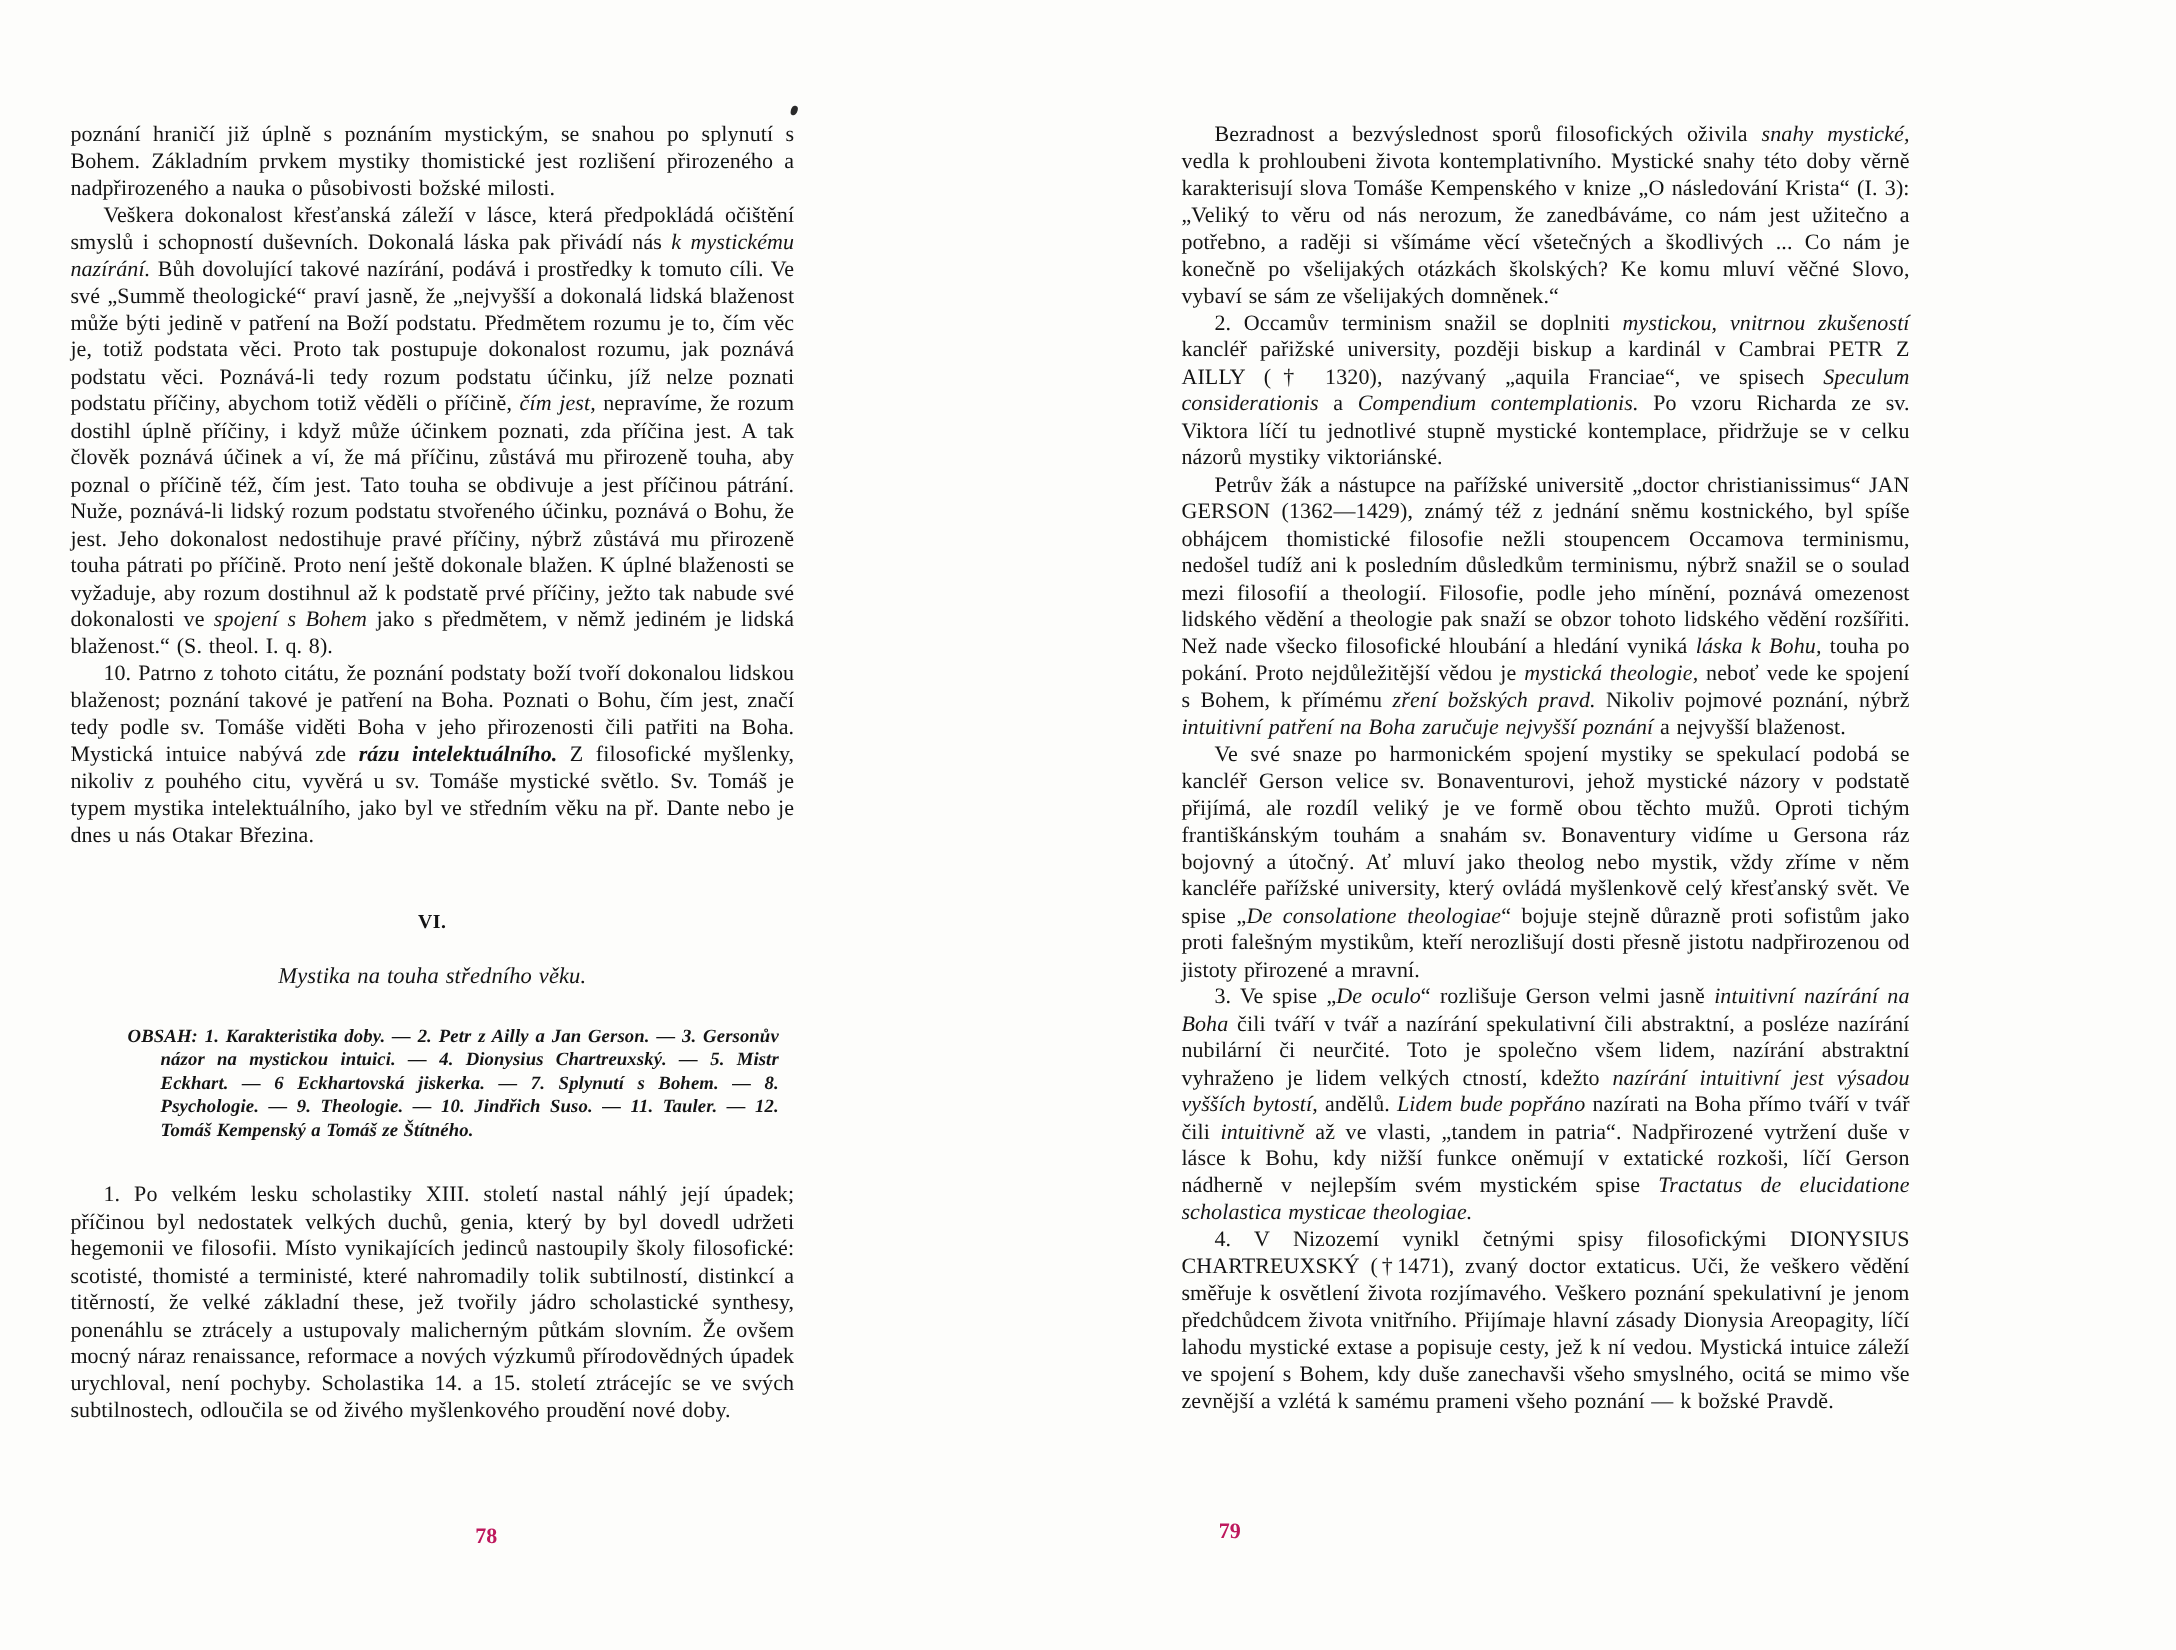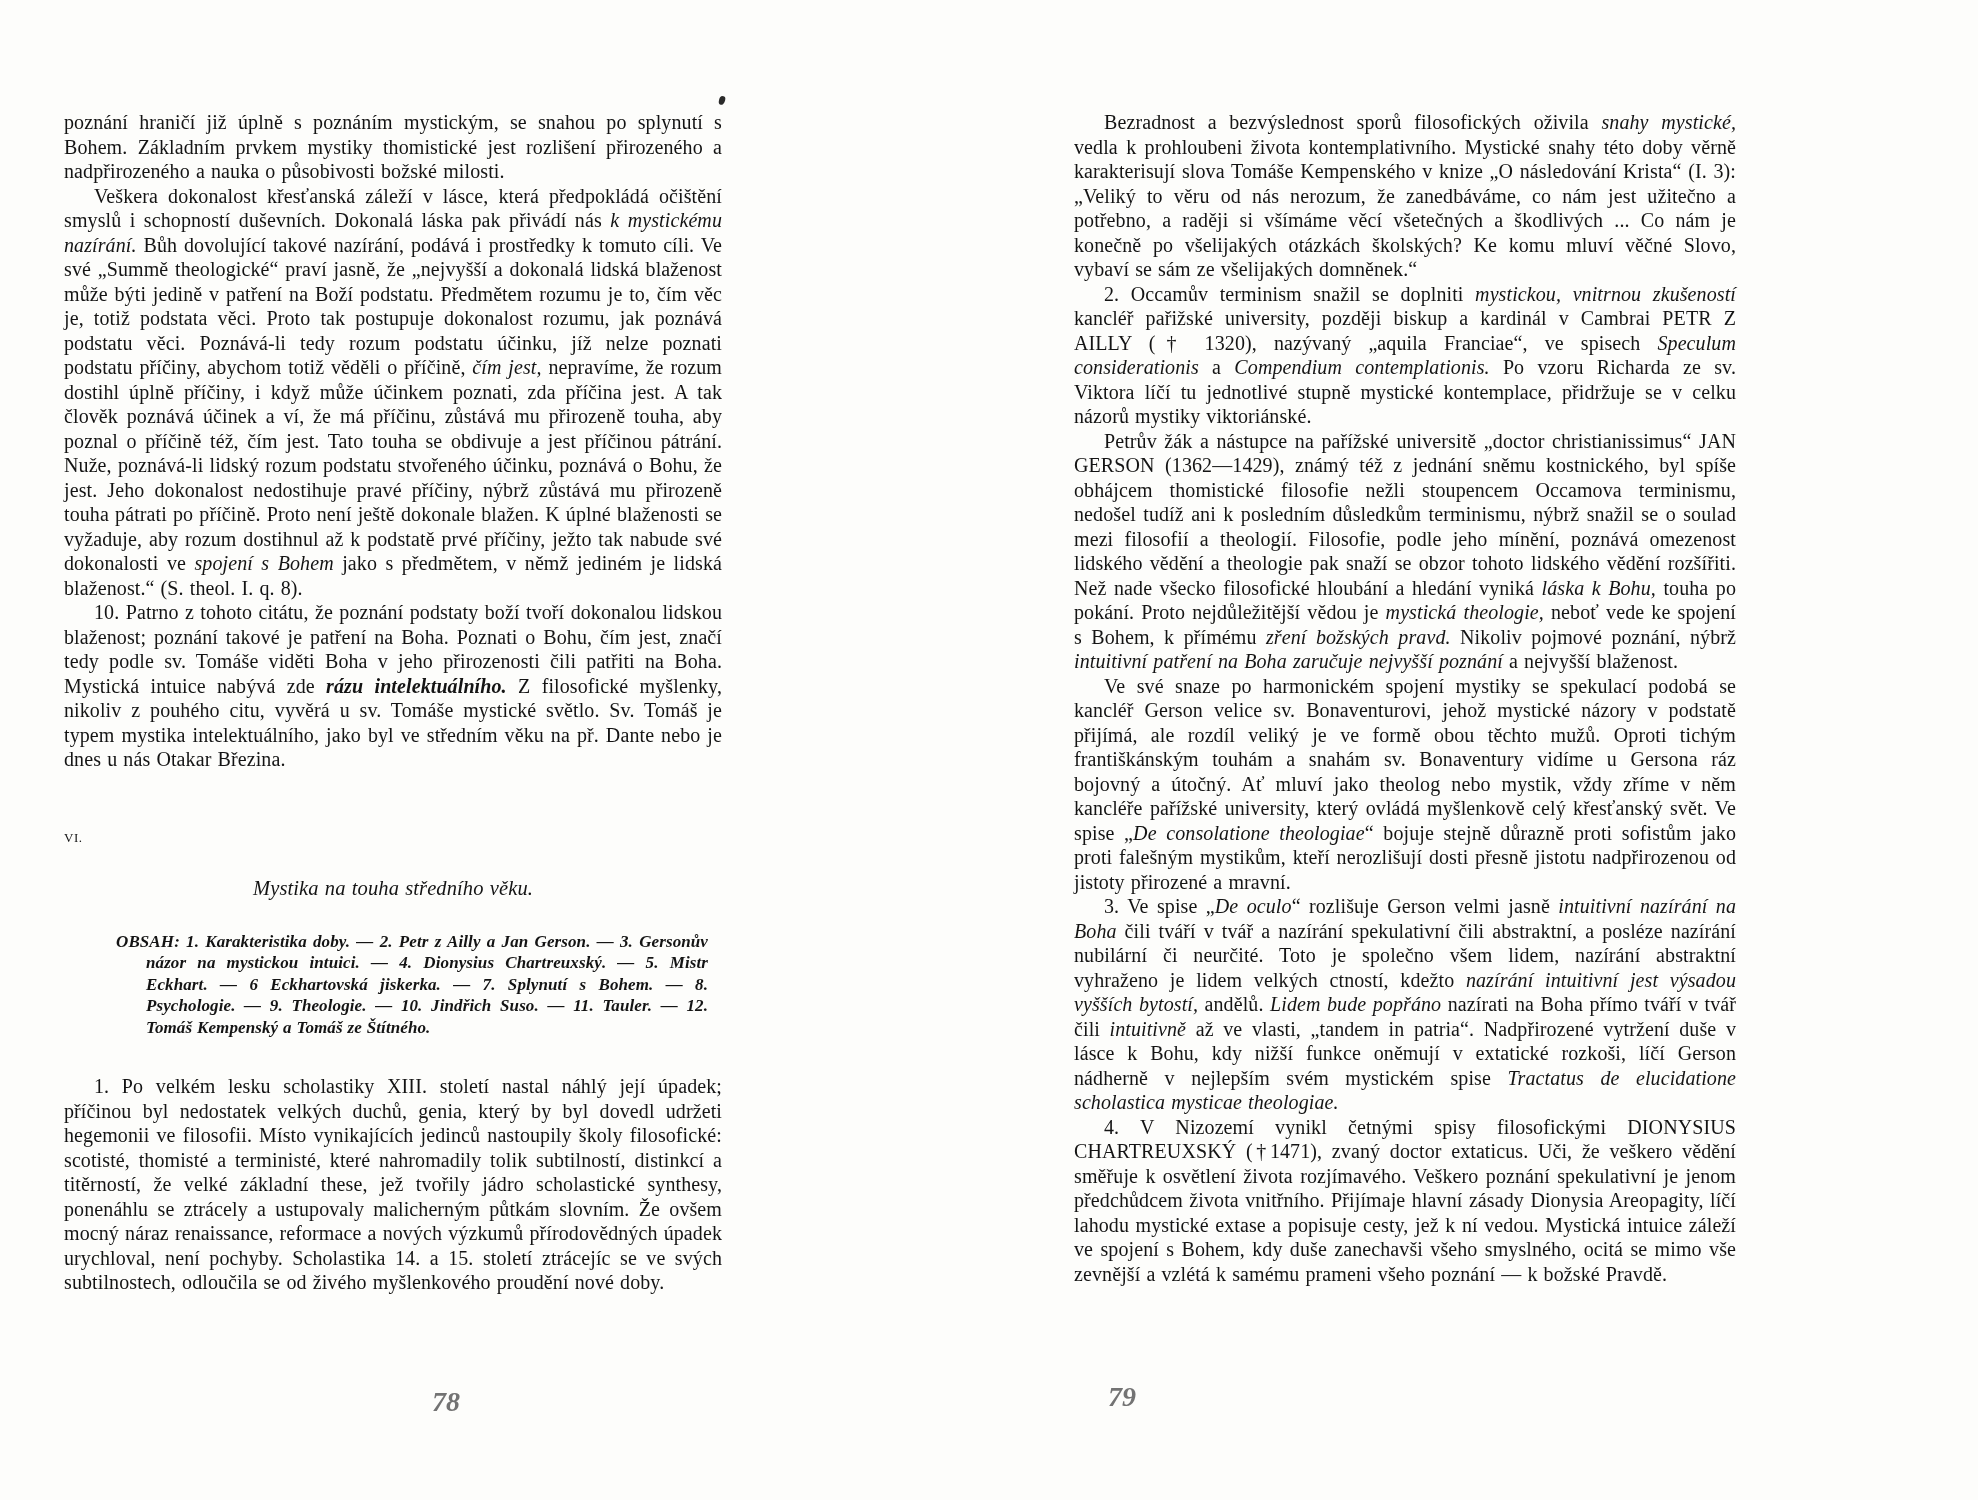--- a/index.html
+++ b/index.html
@@ -12,33 +12,33 @@
   .spread{position:absolute;inset:0;}
   .page-col{
     position:absolute;top:110px;
     font-size:20px;line-height:24.5px;word-spacing:1px;letter-spacing:0.1px;
   }
   .page-col.left{left:64px;width:658px;}
   .page-col.right{left:1074px;width:662px;}
   .body-par{margin:0;text-align:justify;}
   .body-par.indent{text-indent:30px;}
   .chapter-num{
-    font-size:13px;margin:54px 0 26px 0;letter-spacing:0.5px;
+    text-align:center;font-size:18px;margin:54px 0 26px 0;letter-spacing:0.5px;font-weight:bold;
   }
   .chapter-title{
     text-align:center;font-style:italic;font-size:20.5px;margin:0 0 30px 0;
   }
   .summary{
     font-style:italic;font-weight:700;font-size:17px;line-height:21.5px;
     margin:0 14px 36px 82px;text-indent:-30px;text-align:justify;word-spacing:0.5px;
   }
   .it{font-style:italic;margin-top:42px;}
   .bd{font-weight:700;}
   .page-number{
-    position:absolute;font-style:italic;font-weight:700;font-size:28px;color:#737373;
+    position:absolute;font-weight:700;font-size:20px;color:#be185d;
   }
   .page-number.pn-left{left:432px;top:1386px;}
   .page-number.pn-right{left:1108px;top:1381px;}
   .scan-speck{
     position:absolute;left:719px;top:96px;width:6px;height:9px;
     background:#2a2a2a;border-radius:50% 40% 55% 45%;transform:rotate(14deg);
   }
 </style>
 </head>
 <body>

